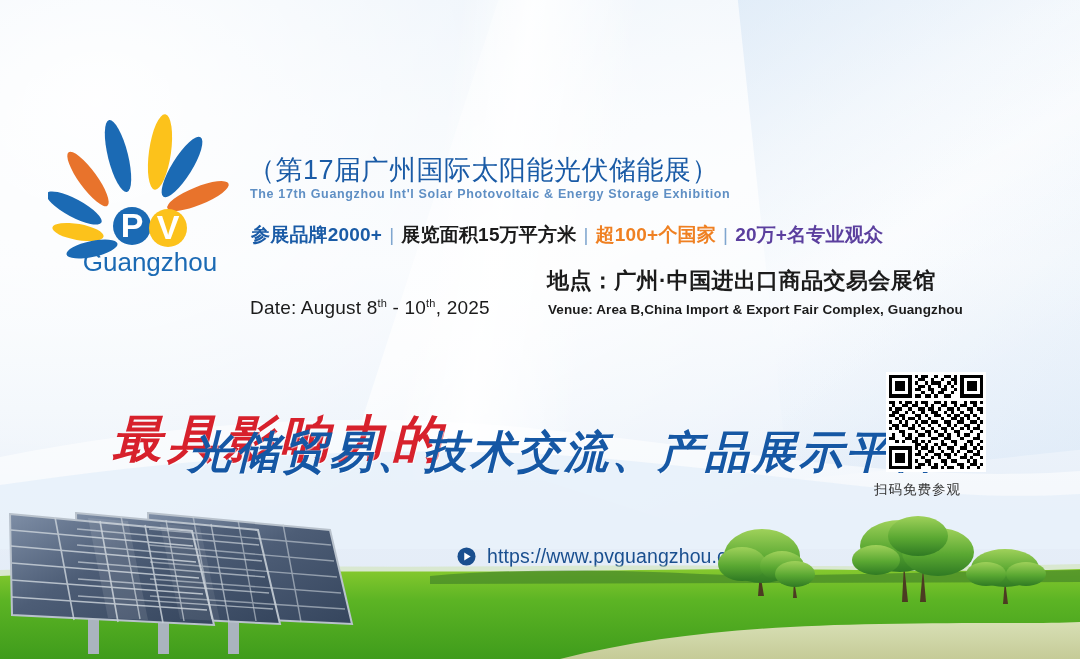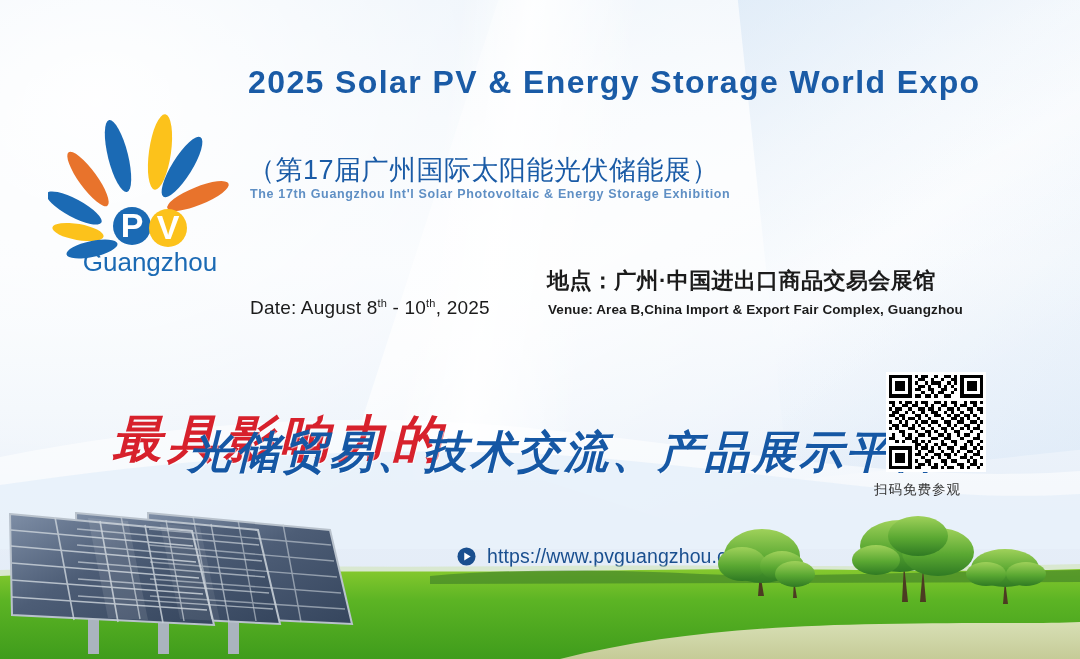--- a/index.html
+++ b/index.html
@@ -197,26 +197,28 @@
 
       <circle cx="84" cy="122" r="19" fill="#1b6ab4"></circle>
       <circle cx="120" cy="124" r="19" fill="#fcc21b"></circle>
       <text x="84" y="133" font-family="Liberation Sans, sans-serif" font-size="34" font-weight="700" fill="#ffffff" text-anchor="middle">P</text>
       <text x="120" y="135" font-family="Liberation Sans, sans-serif" font-size="34" font-weight="700" fill="#ffffff" text-anchor="middle">V</text>
       <text x="102" y="167" font-family="Liberation Sans, sans-serif" font-size="26" font-weight="400" fill="#1b6ab4" text-anchor="middle">Guangzhou</text>
     </svg>
   </div>
 
   <div class="headline">
-    <div class="h-en">2025 Solar PV &amp; Energy Storage World Expo</div>
   </div>
 
   <div class="sub-cn">（第17届广州国际太阳能光伏储能展）</div>
   <div class="sub-en">The 17th Guangzhou Int'l Solar Photovoltaic &amp; Energy Storage Exhibition</div>
 
+  <div class="stats">
+    <span class="seg-blue">参展品牌2000+</span><span class="bar">|</span><span class="seg-dark">展览面积15万平方米</span><span class="bar">|</span><span class="seg-orange">超100+个国家</span><span class="bar">|</span><span class="seg-purple">20万+名专业观众</span>
+  </div>
 
 
   <div class="date-en"><span>Date: August </span><span>8</span><sup>th</sup><span> - </span><span>10</span><sup>th</sup><span>, 2025</span></div>
 
   <div class="venue-cn">地点：广州·中国进出口商品交易会展馆</div>
   <div class="venue-en">Venue: Area B,China Import &amp; Export Fair Complex, Guangzhou</div>
 
   <div class="callig-1">最具影响力的</div>
   <div class="callig-2">光储贸易、技术交流、产品展示平台!</div>
 

